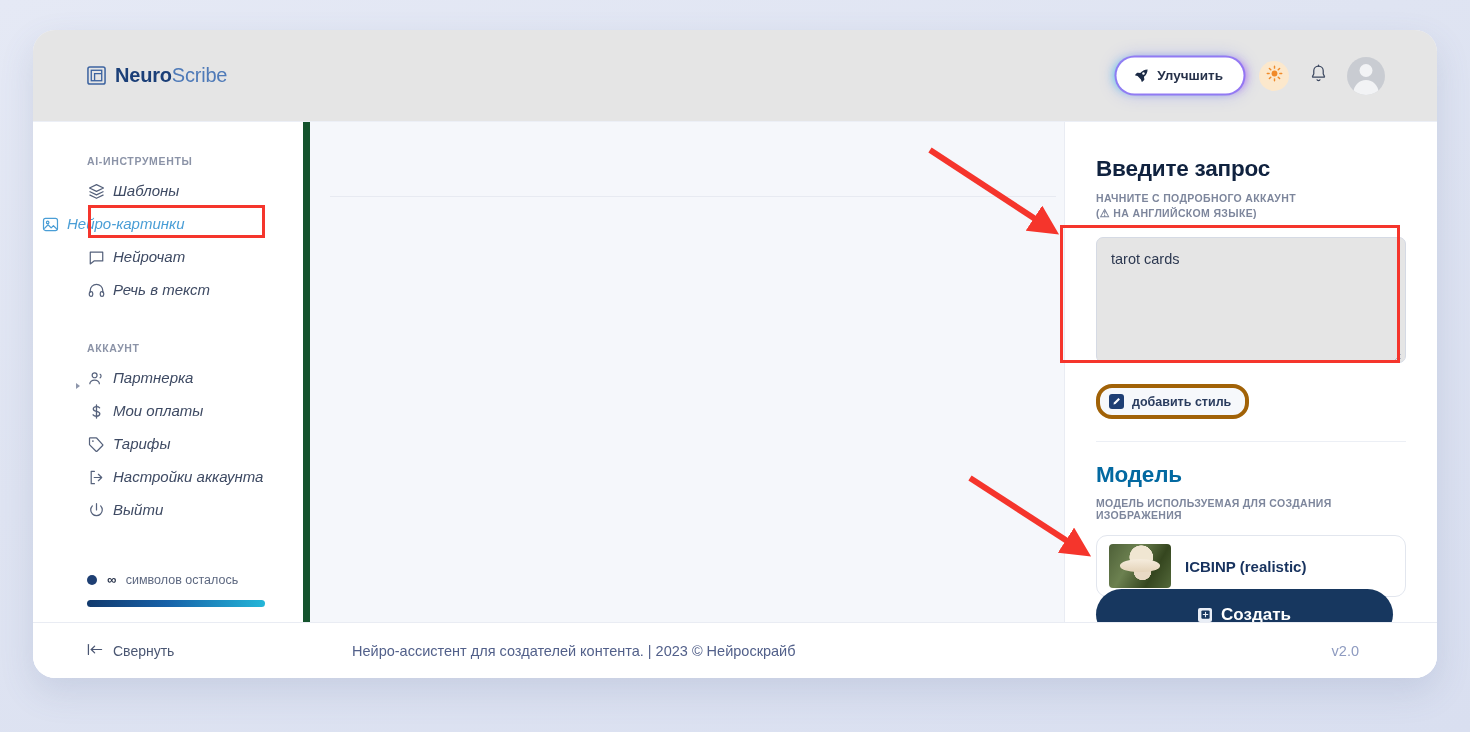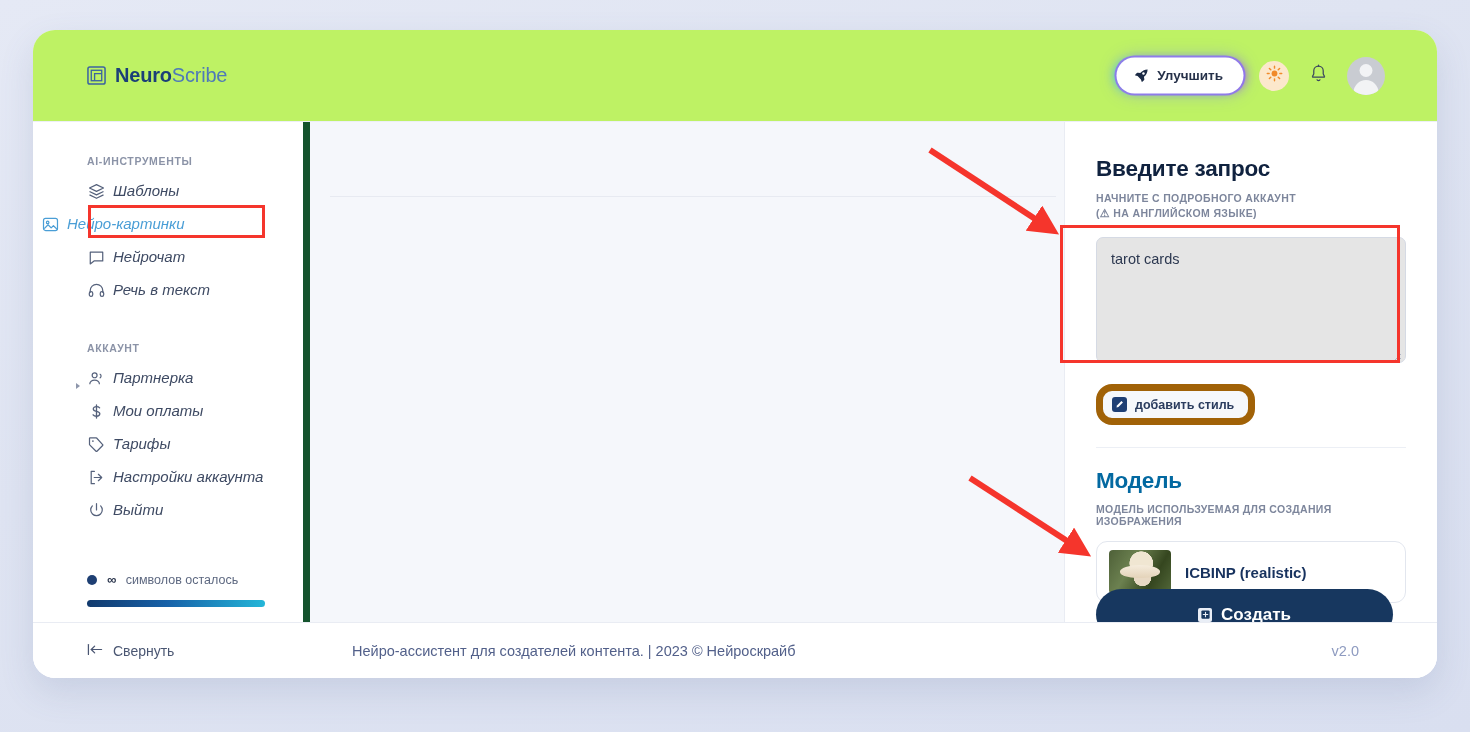--- a/index.html
+++ b/index.html
@@ -19,21 +19,21 @@
     background: #f5f7fb;
     border-radius: 22px;
     box-shadow: 0 14px 34px rgba(90,105,150,0.16);
     overflow: hidden;
   }
 
   
   .header {
     position: absolute; left: 0; top: 0;
     width: 100%; height: 92px;
-    background: #bef264;
+    background: #e5e5e5;
     border-bottom: 1px solid #eceff6;
     display: flex; align-items: center;
   }
   .logo-wrap { display: flex; align-items: center; gap: 9px; margin-left: 54px; }
   .logo-mark { width: 19px; height: 19px; display:block; }
   .logo-text { font-size: 20px; letter-spacing: -0.2px; }
   .logo-text .b { font-weight: 700; color: #1b3f78; }
   .logo-text .n { font-weight: 400; color: #4e7ab8; }
 
   .header-right {
@@ -174,21 +174,21 @@
   .prompt-wrap { position: relative; }
   .resize-grip {
     position: absolute; right: 4px; bottom: 4px;
     width: 10px; height: 10px; pointer-events: none;
   }
 
   .style-btn {
     margin-top: 17px;
     display: inline-flex; align-items: center; gap: 8px;
     background: #f6f8fb;
-    border: 7px solid #a16207;
+    border: 4px solid #a16207;
     border-radius: 16px;
     padding: 6px 14px 6px 9px;
     font-size: 12.5px; font-weight: 700; color: #2a3c5e;
     cursor: pointer;
   }
   .style-ico {
     width: 15px; height: 15px; border-radius: 3px;
     background: #1f3f74;
     display: flex; align-items: center; justify-content: center;
   }

